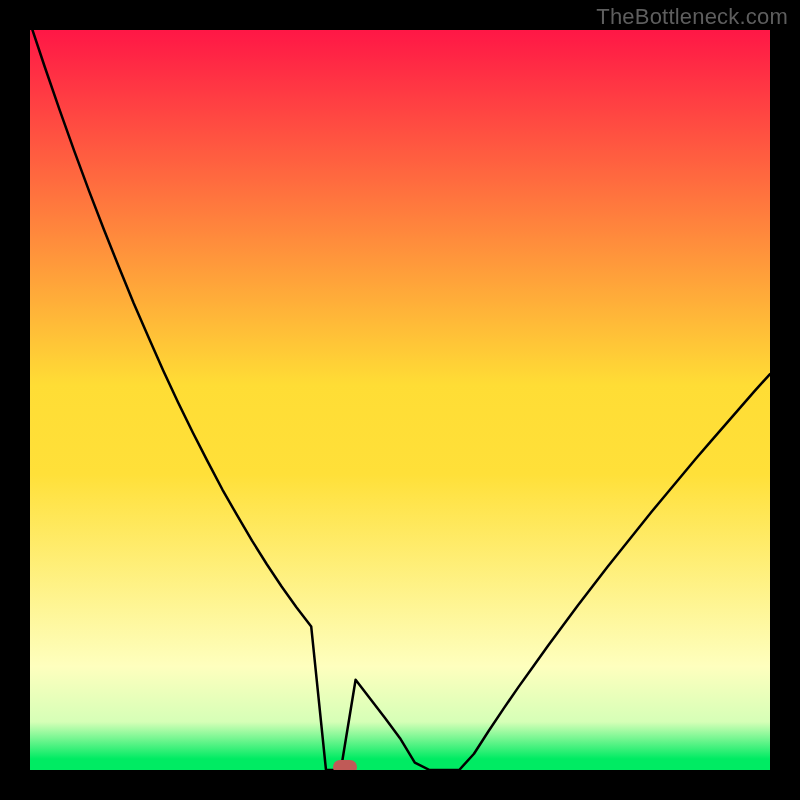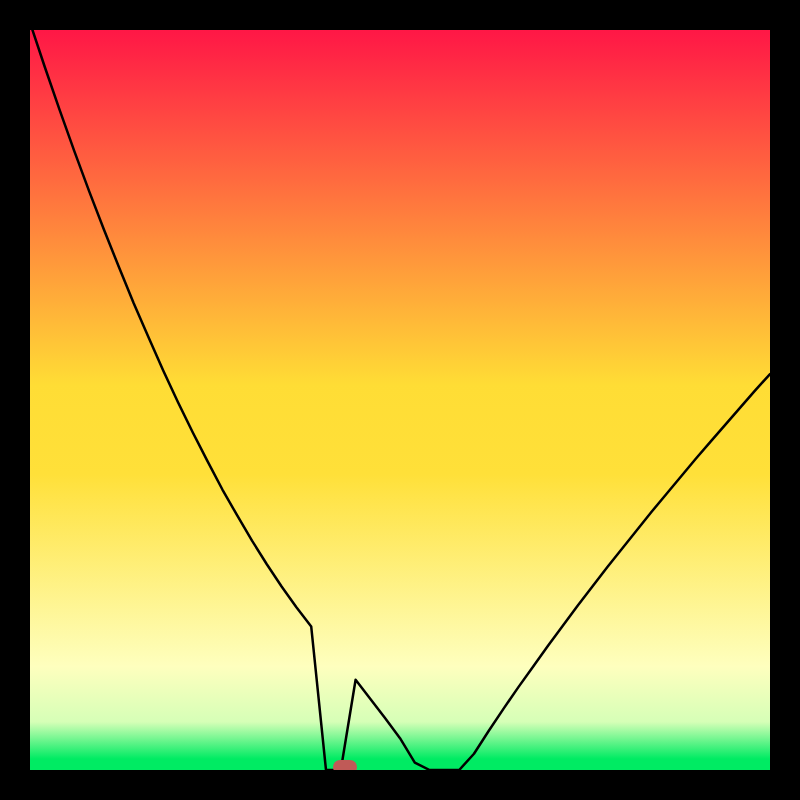--- a/index.html
+++ b/index.html
@@ -47,20 +47,21 @@
     border-radius: 7px;
     background: #c05a57;
     z-index: 4;
   }
 </style>
 </head>
 <body>
 
 <div class="outer">
 
+  <div class="watermark">TheBottleneck.com</div>
 
   <div class="plot-area">
     <svg class="plot-svg" viewBox="0 0 740 740">
       <defs>
         <linearGradient id="bg-grad" x1="0" y1="0" x2="0" y2="1">
             <stop offset="0%" stop-color="#ff1746"></stop>
             <stop offset="48%" stop-color="#ffdd35"></stop>
             <stop offset="60%" stop-color="#ffe039"></stop>
             <stop offset="86%" stop-color="#feffbe"></stop>
             <stop offset="93.5%" stop-color="#d6ffb7"></stop>

